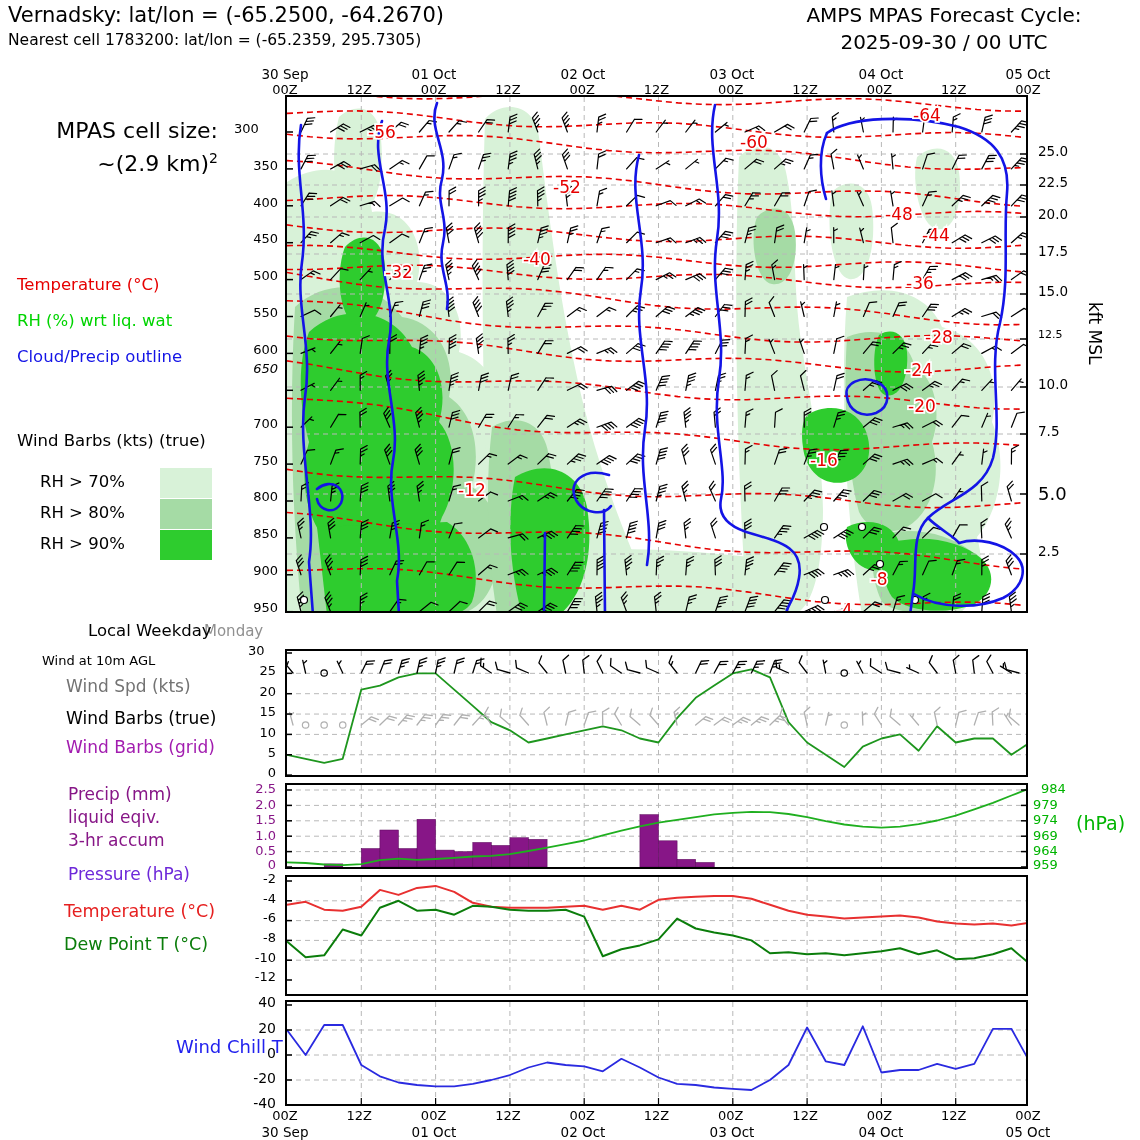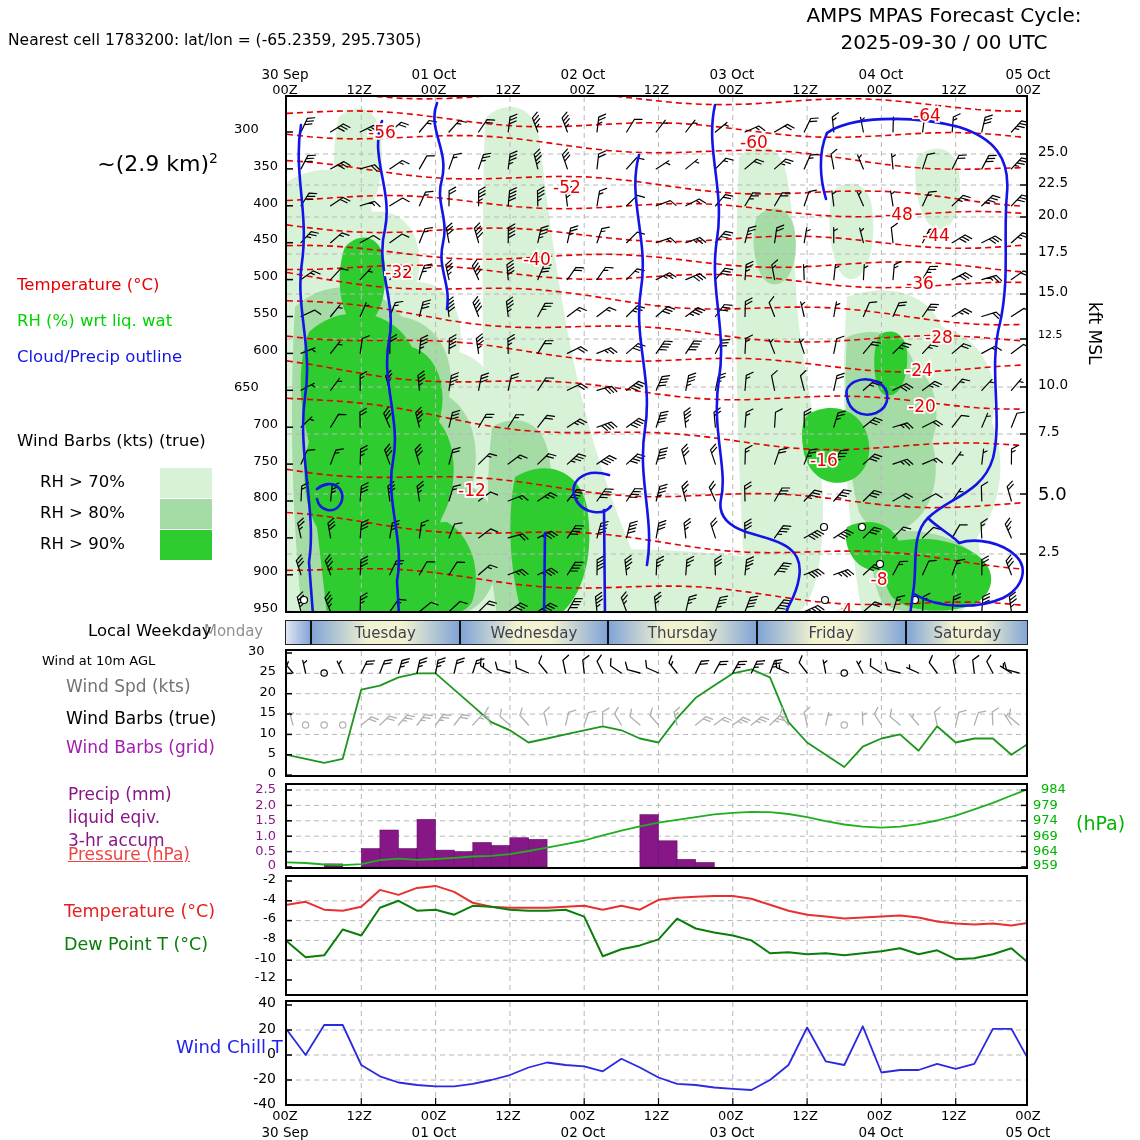--- a/index.html
+++ b/index.html
@@ -23,75 +23,54 @@
   .daylab{position:absolute;top:3px;width:100%;text-align:center;font-size:15px;color:#3f3f52;}
   .kft{writing-mode:vertical-rl;font-size:17px;}
   .swatch{position:absolute;width:52px;height:30px;}
   svg{display:block;}
 </style>
 </head>
 <body>
 
 <div class="page">
 
+  <div class="abs t1" style="left:8px;top:3px;">Vernadsky: lat/lon = (-65.2500, -64.2670)</div>
   <div class="abs t2" style="left:8px;top:31px;">Nearest cell 1783200: lat/lon = (-65.2359, 295.7305)</div>
   <div class="abs tr ctr" style="left:750px;top:3px;width:388px;">AMPS MPAS Forecast Cycle:</div>
   <div class="abs tr ctr" style="left:750px;top:30px;width:388px;">2025-09-30 / 00 UTC</div>
 
+  <div class="abs rgt" style="left:10px;top:118px;width:208px;font-size:22px;">MPAS cell size:</div>
   <div class="abs rgt" style="left:10px;top:150px;width:208px;font-size:22px;"><span>~(2.9 km)</span><sup style="font-size:14px;">2</sup></div>
   <div id="legendBlock">
       <div class="abs leglab" style="left: 17px; top: 275px; color: rgb(230, 0, 0);">Temperature (°C)</div>
       <div class="abs leglab" style="left: 17px; top: 311px; color: rgb(0, 212, 0);">RH (%) wrt liq. wat</div>
       <div class="abs leglab" style="left: 17px; top: 347px; color: rgb(20, 20, 230);">Cloud/Precip outline</div>
       <div class="abs leglab" style="left: 17px; top: 383px; color: rgb(0, 0, 0); margin-top: 48px;">Wind Barbs (kts) (true)</div>
     </div>
   <div id="rhLegend">
       <div class="abs leglab" style="left: 40px; top: 472px;">RH &gt; 70%</div>
       <div class="swatch" style="left: 160px; top: 468px; background: rgb(216, 242, 216);"></div>
       <div class="abs leglab" style="left: 40px; top: 503px;">RH &gt; 80%</div>
       <div class="swatch" style="left: 160px; top: 499px; background: rgb(165, 219, 165);"></div>
       <div class="abs leglab" style="left: 40px; top: 534px;">RH &gt; 90%</div>
       <div class="swatch" style="left: 160px; top: 530px; background: rgb(46, 204, 46);"></div>
     </div>
 
   <div class="abs" style="left:204px;top:622px;font-size:15px;color:#909090;">Monday</div>
   <div class="abs leglab" style="left:88px;top:621px;">Local Weekday</div>
-  <div class="daybar" style="left:285px;top:620px;width:743px;height:25px;" id="dayBar">
-      <div class="dayseg first" style="left: 0px; width: 25px;"></div>
-      <div class="dayseg" style="left: 25px; width: 148.6px;">
-        <div class="daylab">Tuesday</div>
-      </div>
-      <div class="daytick" style="left: 24px;"></div>
-      <div class="dayseg" style="left: 173.6px; width: 148.7px;">
-        <div class="daylab">Wednesday</div>
-      </div>
-      <div class="daytick" style="left: 172.6px;"></div>
-      <div class="dayseg" style="left: 322.3px; width: 148.6px;">
-        <div class="daylab">Thursday</div>
-      </div>
-      <div class="daytick" style="left: 321.3px;"></div>
-      <div class="dayseg" style="left: 470.9px; width: 148.7px;">
-        <div class="daylab">Friday</div>
-      </div>
-      <div class="daytick" style="left: 469.9px;"></div>
-      <div class="dayseg" style="left: 619.6px; width: 123.4px;">
-        <div class="daylab">Saturday</div>
-      </div>
-      <div class="daytick" style="left: 618.6px;"></div>
-    </div>
 
   <div class="abs" style="left:42px;top:653px;font-size:13px;">Wind at 10m AGL</div>
   <div class="abs plab" style="left:66px;top:676px;color:#737373;">Wind Spd (kts)</div>
   <div class="abs plab" style="left:66px;top:708px;">Wind Barbs (true)</div>
   <div class="abs plab" style="left:66px;top:737px;color:#a21caf;text-align:center;">Wind Barbs (grid)</div>
 
   <div class="abs plab" style="left:68px;top:784px;color:#871687;">Precip (mm)</div>
   <div class="abs plab" style="left:68px;top:807px;color:#871687;">liquid eqiv.</div>
   <div class="abs plab" style="left:68px;top:830px;color:#871687;">3-hr accum</div>
-  <div class="abs plab" style="left:68px;top:844px;color:#ef4444;text-decoration:underline;">Pressure (hPa)</div>
+  <div class="abs plab" style="left:68px;top:864px;color:#6d28d9;">Pressure (hPa)</div>
   <div class="abs" style="left:1076px;top:812px;font-size:19px;color:#00b400;">(hPa)</div>
 
   <div class="abs" style="left:64px;top:901px;font-size:17.5px;color:#e62020;">Temperature (°C)</div>
   <div class="abs" style="left:64px;top:934px;font-size:17.5px;color:#0b7d0b;">Dew Point T (°C)</div>
   <div class="abs" style="left:176px;top:1036px;font-size:18px;color:#2222ee;">Wind Chill T (°C)</div>
 
   <div class="abs kft" style="left:1085px;top:302px;">kft MSL</div>
 
   <div class="panel" id="mainPanel" style="left:285px;top:95px;width:743px;height:518px;">
       <svg width="739" height="514" viewBox="0 0 739 514">
@@ -808,21 +787,21 @@
       <div class="abs ticklab" style="left: 697px; top: 1124px; width: 70px; text-align: center; font-size: 13.5px;">03 Oct</div>
       <div class="abs ticklab" style="left: 846px; top: 1124px; width: 70px; text-align: center; font-size: 13.5px;">04 Oct</div>
       <div class="abs ticklab" style="left: 993px; top: 1124px; width: 70px; text-align: center; font-size: 13.5px;">05 Oct</div>
       <div class="abs ticklab" style="left: 234px; top: 121px; width: 44px; text-align: left;">300</div>
       <div class="abs ticklab" style="left: 234px; top: 158px; width: 44px; text-align: right;">350</div>
       <div class="abs ticklab" style="left: 234px; top: 195px; width: 44px; text-align: right;">400</div>
       <div class="abs ticklab" style="left: 234px; top: 231px; width: 44px; text-align: right;">450</div>
       <div class="abs ticklab" style="left: 234px; top: 268px; width: 44px; text-align: right;">500</div>
       <div class="abs ticklab" style="left: 234px; top: 305px; width: 44px; text-align: right;">550</div>
       <div class="abs ticklab" style="left: 234px; top: 342px; width: 44px; text-align: right;">600</div>
-      <div class="abs ticklab" style="left: 234px; top: 379px; width: 44px; ">650</div>
+      <div class="abs ticklab" style="left: 234px; top: 361px; width: 44px; text-align: right; font-style: italic;">650</div>
       <div class="abs ticklab" style="left: 234px; top: 416px; width: 44px; text-align: right;">700</div>
       <div class="abs ticklab" style="left: 234px; top: 453px; width: 44px; text-align: right;">750</div>
       <div class="abs ticklab" style="left: 234px; top: 489px; width: 44px; text-align: right;">800</div>
       <div class="abs ticklab" style="left: 234px; top: 526px; width: 44px; text-align: right;">850</div>
       <div class="abs ticklab" style="left: 234px; top: 563px; width: 44px; text-align: right;">900</div>
       <div class="abs ticklab" style="left: 234px; top: 600px; width: 44px; text-align: right;">950</div>
       <div class="abs ticklab" style="left: 1038px; top: 143px; font-size: 13.5px;">25.0</div>
       <div class="abs ticklab" style="left: 1038px; top: 174px; font-size: 13.5px;">22.5</div>
       <div class="abs ticklab" style="left: 1038px; top: 206px; font-size: 13.5px;">20.0</div>
       <div class="abs ticklab" style="left: 1038px; top: 243px; font-size: 13.5px;">17.5</div>

